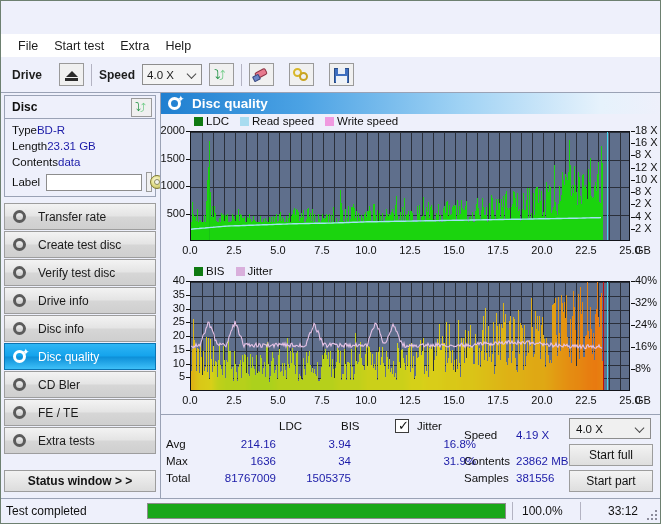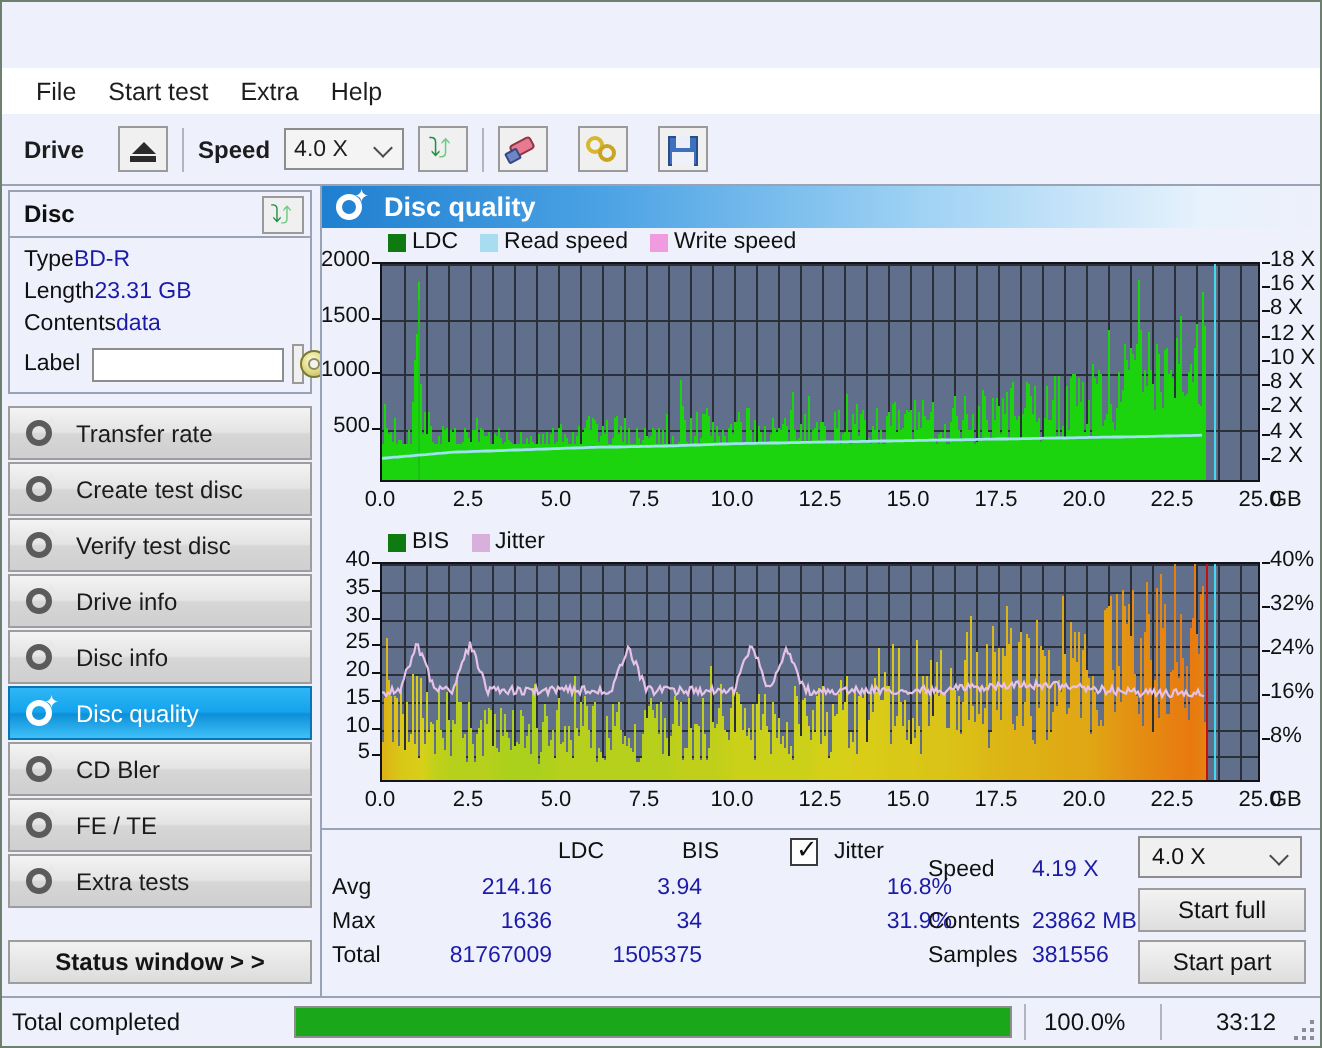--- a/index.html
+++ b/index.html
@@ -1559,21 +1559,21 @@
       <div id="speed-combo2" style="left:408px; top:3px;">
         <span>4.0 X</span>
         <span class="chev" style="position:absolute;right:7px;top:50%;width:7px;height:7px;border-right:1.6px solid #4a4a4a;border-bottom:1.6px solid #4a4a4a;transform:translateY(-65%) rotate(45deg);"></span>
       </div>
       <div class="act-btn" style="left:408px; top:29px;">Start full</div>
       <div class="act-btn" style="left:408px; top:55px;">Start part</div>
     </div>
   </div>
 
   <div id="statusbar">
-    <div id="status-text">Total completed</div>
+    <div id="status-text">Test completed</div>
     <div id="progress-outer">
       <div id="progress-fill"></div>
     </div>
     <div id="status-sep" style="margin-left:6px;"></div>
     <div id="progress-pct">100.0%</div>
     <div id="status-sep"></div>
     <div id="elapsed">33:12</div>
     <div id="grip">
       <i style="right:0;bottom:0"></i>
         <i style="right:4px;bottom:0"></i>

